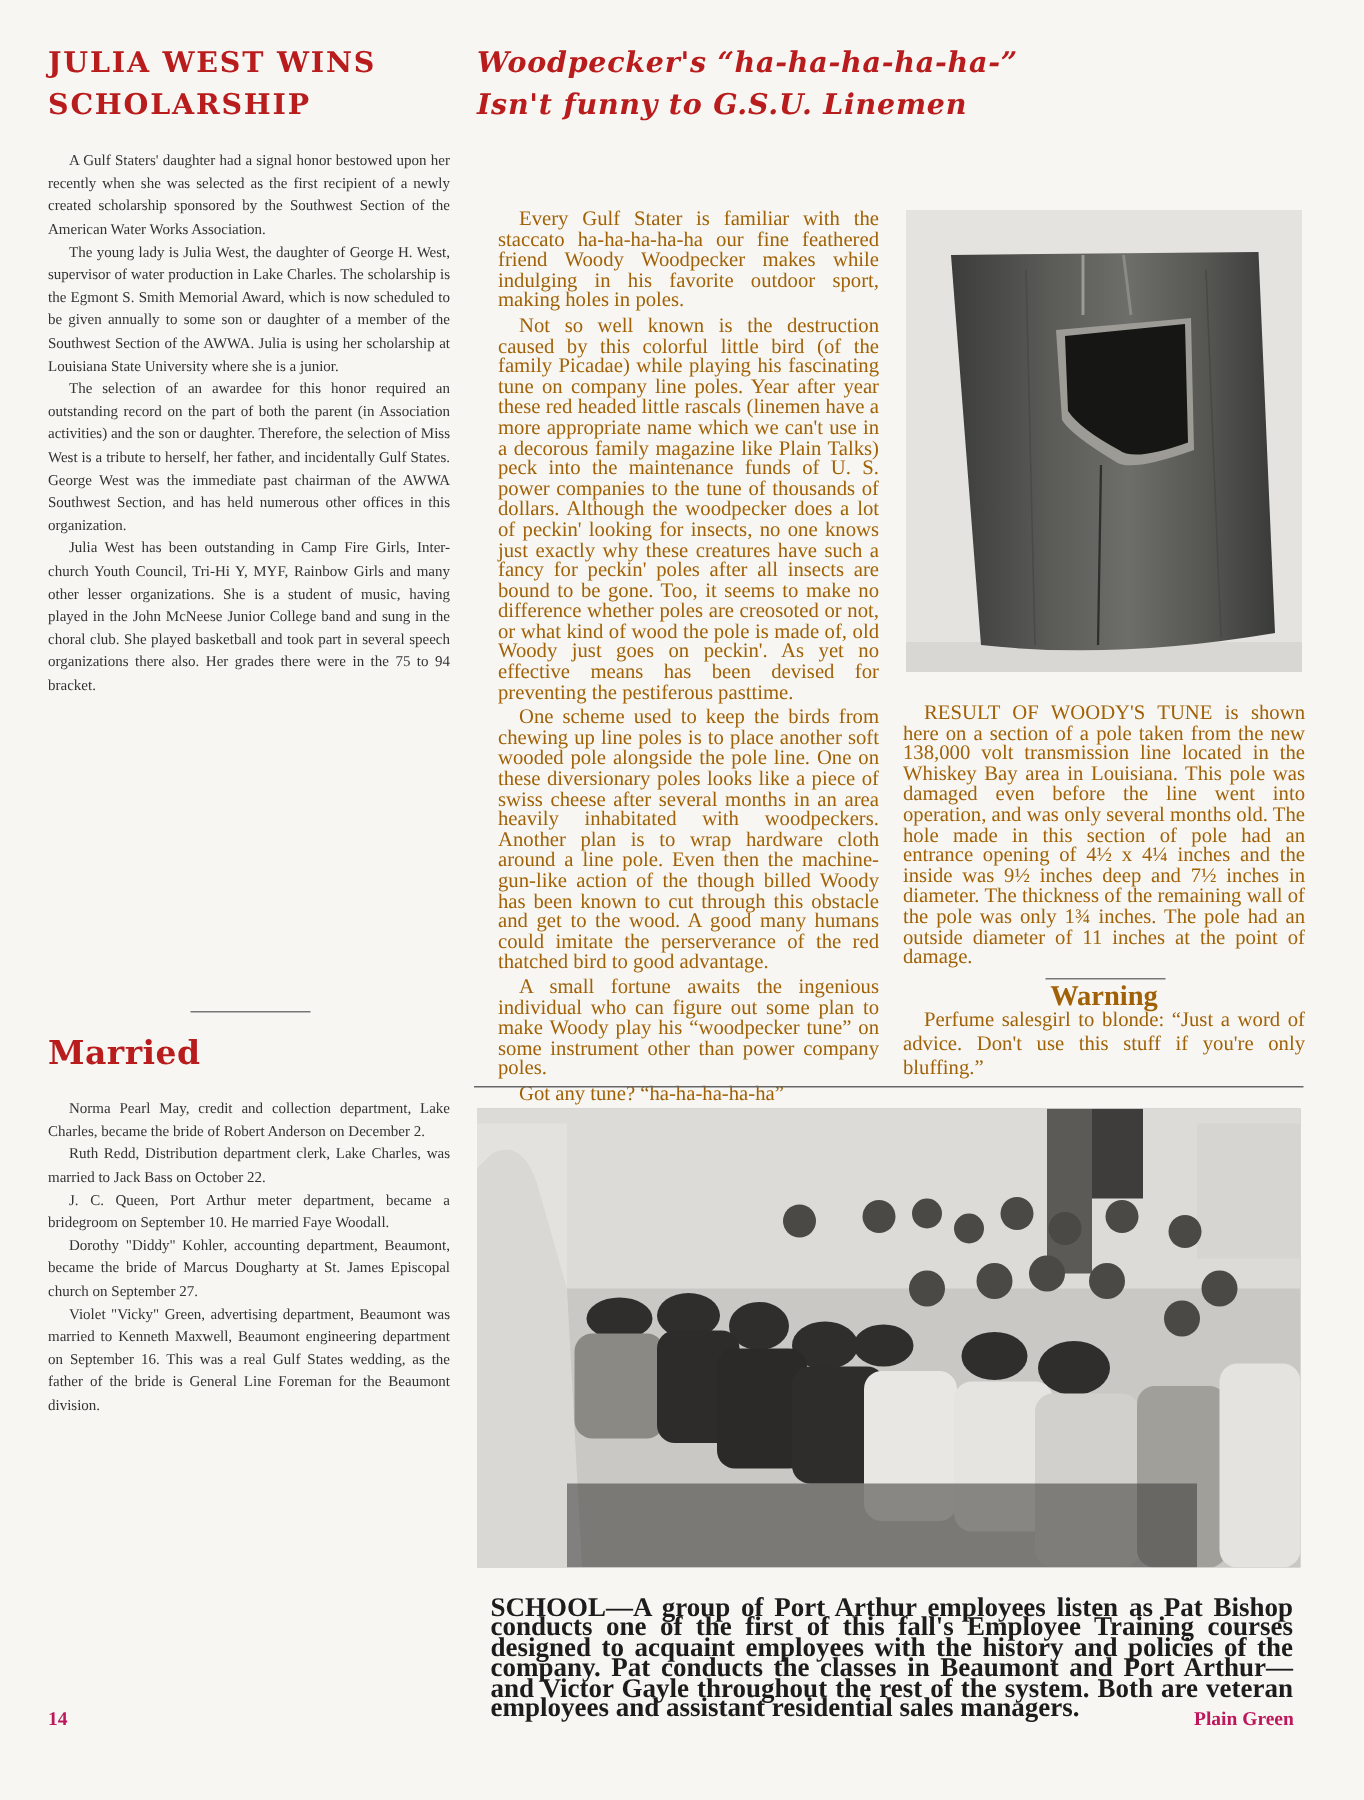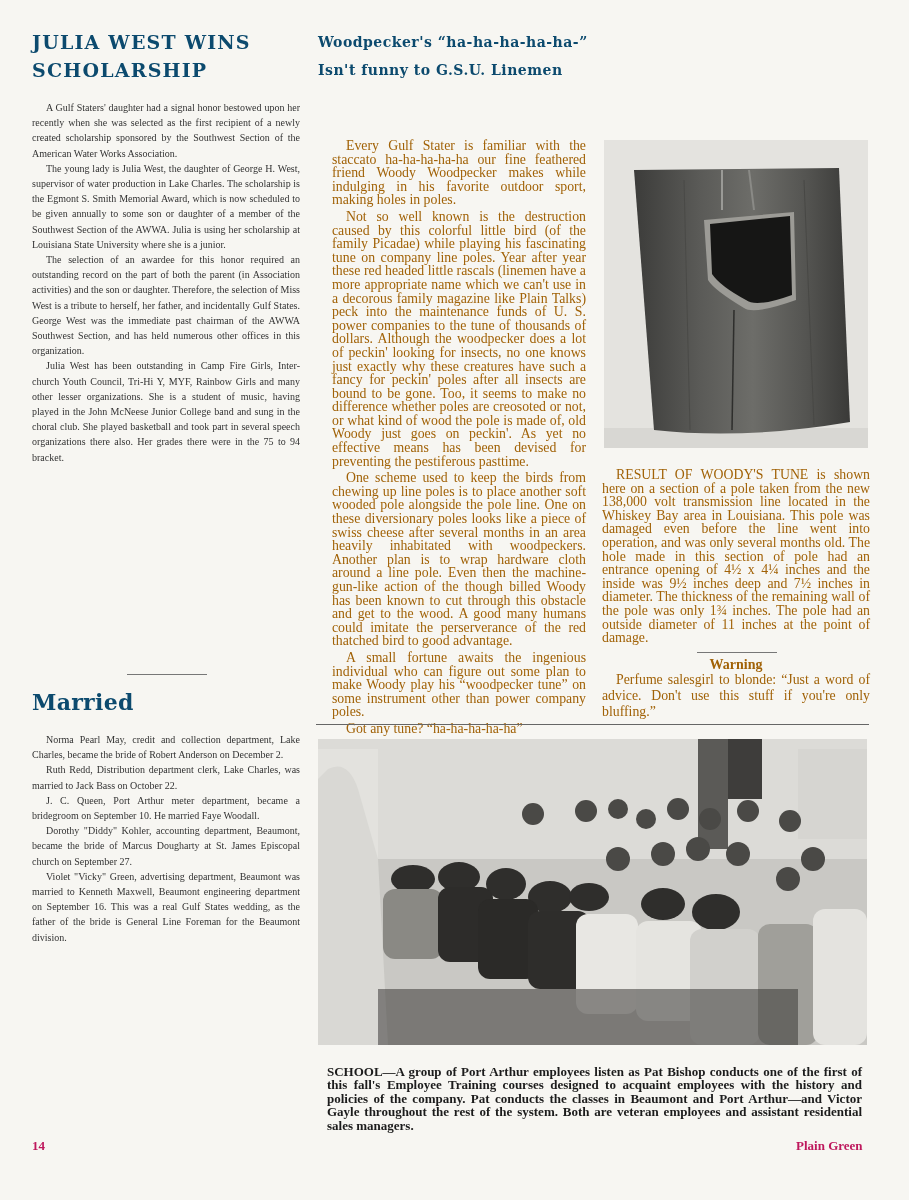--- a/index.html
+++ b/index.html
@@ -7,42 +7,42 @@
     width: 909px; height: 1200px; overflow: hidden;
     background: #f7f6f2;
     font-family: "DejaVu Serif", "Liberation Serif", serif;
     color: #2a2a2a;
     position: relative;
   }
   .page { position: absolute; inset: 0; }
   .col { position: absolute; }
   .hl {
     font-family: "DejaVu Serif", "Liberation Serif", serif;
-    font-weight: 900; color: #0c4a6e; letter-spacing: 0.5px;
+    font-weight: 900; color: #b91c1c; letter-spacing: 0.5px;
     line-height: 28px; margin: 0;
   }
   .hl-left { font-size: 19px; letter-spacing: 1.2px; }
-  .hl-right { font-size: 14px; }
+  .hl-right { font-size: 19px; font-style: italic; }
   .body-text {
     font-family: "Liberation Serif", "DejaVu Serif", serif;
     font-size: 10px; line-height: 15.2px; text-align: justify;
     margin: 0; color: #333;
   }
   .body-text p { margin: 0; text-indent: 14px; }
   .right-body {
     font-family: Liberation Serif, serif;
     font-size: 13.8px; line-height: 13.6px; text-align: justify; color: #a16207;
   }
   .right-body p { margin: 0 0 3px 0; text-indent: 14px; }
   .short-rule { height: 1px; background: #777; }
   .full-rule { position: absolute; height: 1px; background: #666; }
   .photo { position: absolute; overflow: hidden; }
   .caption-bold {
     font-family: "Liberation Serif", "DejaVu Serif", serif; font-weight: bold;
-    font-size: 13px; line-height: 13.4px; color: #1c1c1c; text-align: justify; margin: 0;
+    font-size: 18px; line-height: 13.4px; color: #1c1c1c; text-align: justify; margin: 0;
   }
   .folio {
     position: absolute; font-family: "Liberation Serif", serif;
     font-weight: bold; font-size: 13px; color: #be185d;
   }
   .married-hl { font-size: 22px; letter-spacing: 0.3px; }
 </style>
 </head>
 <body>
 
@@ -113,21 +113,21 @@
     </svg>
   </div>
 
   <div class="col right-body" style="left:602px; top:468px; width:268px;">
     <p>RESULT OF WOODY'S TUNE is shown here on a section of a pole taken from the new 138,000 volt transmission line located in the Whiskey Bay area in Louisiana. This pole was damaged even before the line went into operation, and was only several months old. The hole made in this section of pole had an entrance opening of 4½ x 4¼ inches and the inside was 9½ inches deep and 7½ inches in diameter. The thickness of the remaining wall of the pole was only 1¾ inches. The pole had an outside diameter of 11 inches at the point of damage.</p>
   </div>
 
   <div class="short-rule" style="position:absolute; left:697px; top:652px; width:80px;"></div>
 
   <div class="col right-body" style="left:602px; top:657px; width:268px;">
-    <div style="text-align:center; font-weight:bold; font-size:14px; line-height:15px;">Warning</div>
+    <div style="text-align:center; font-weight:bold; font-size:19px; line-height:15px;">Warning</div>
     <p style="line-height:16px;">Perfume salesgirl to blonde: “Just a word of advice. Don't use this stuff if you're only bluffing.”</p>
   </div>
 
   <div class="full-rule" style="left:316px; top:724px; width:553px;"></div>
 
   <div class="photo" style="left:318px; top:739px; width:549px; height:306px; background:#bdbcb8;">
     <svg width="549" height="306" viewBox="0 0 549 306">
       <rect x="0" y="0" width="549" height="306" fill="#c9c8c4"></rect>
       <rect x="0" y="0" width="549" height="120" fill="#dcdbd7"></rect>
       <rect x="380" y="0" width="30" height="110" fill="#5b5a57"></rect>

